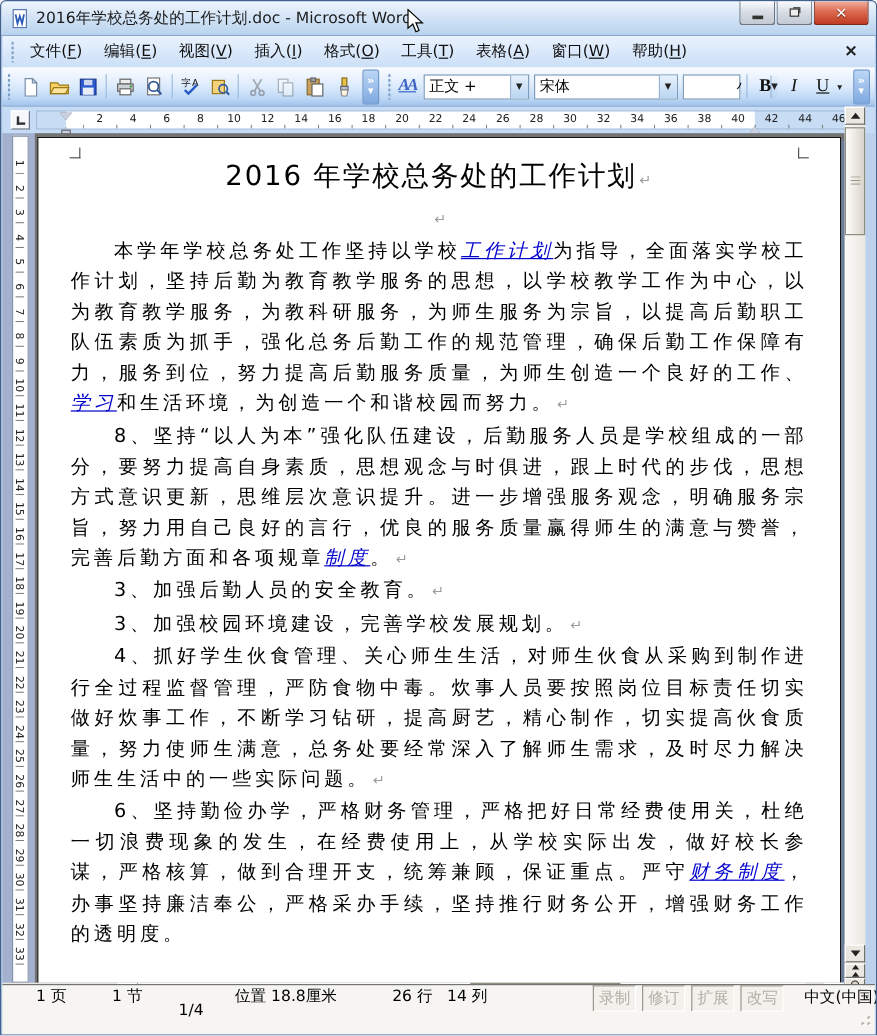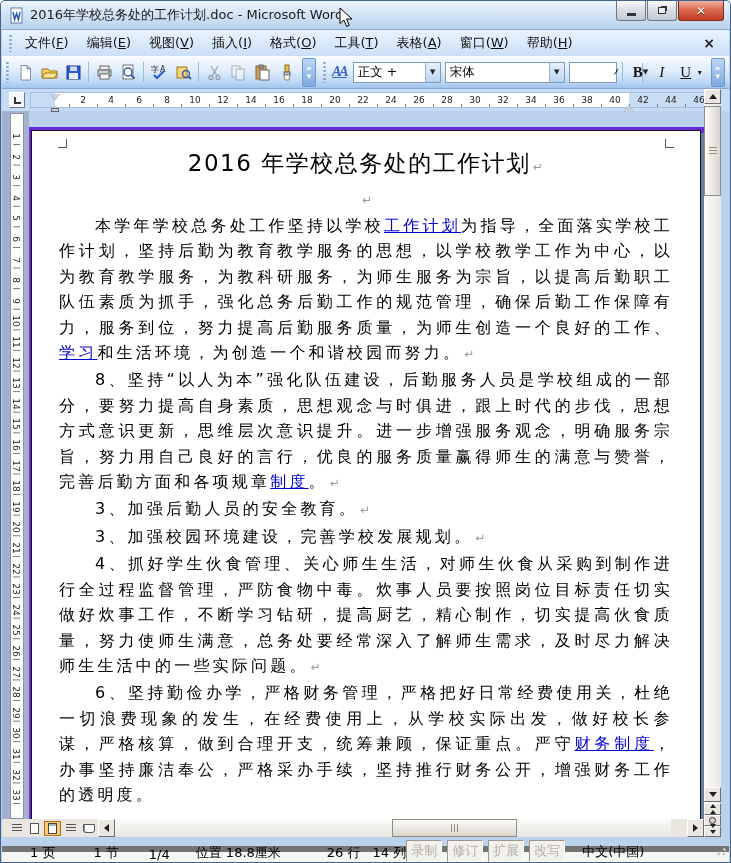--- a/index.html
+++ b/index.html
@@ -55,33 +55,33 @@
   .ind-tri-down{position:absolute;left:19px;top:1px;width:0;height:0;border:5px solid rgba(0,0,0,0);border-top:6px solid #c9d2e2;filter:drop-shadow(0 0 .5px #555);}
   .ind-tri-up{position:absolute;left:19px;top:8px;width:0;height:0;border:5px solid rgba(0,0,0,0);border-bottom:6px solid #c9d2e2;filter:drop-shadow(0 0 .5px #555);}
   .ind-box{position:absolute;left:20px;top:15px;width:8px;height:4px;background:#c9d2e2;border:1px solid #667;}
   .ind-right{position:absolute;left:593px;top:7px;width:0;height:0;border:5px solid rgba(0,0,0,0);border-bottom:7px solid #c9d2e2;filter:drop-shadow(0 0 .5px #555);}
 
   
   .vruler{position:absolute;left:1px;top:110px;width:27px;height:708px;background:#a3b1cf;}
   .vruler .white{position:absolute;left:8px;top:2px;width:14px;bottom:0;background:#fff;border:1px solid #8795ad;}
   .vnum{position:absolute;left:0;width:27px;text-align:center;font-size:9px;color:#222;transform:rotate(90deg);}
   .vticks{position:absolute;left:11px;width:7px;top:33px;bottom:0;background-image:linear-gradient(#777 0 1px,rgba(0,0,0,0) 1px);background-size:7px 20.6px;background-repeat:repeat-y;}
-  .docarea{position:absolute;left:28px;top:126px;width:675px;height:708px;background:#6d28d9;overflow:hidden;}
+  .docarea{position:absolute;left:28px;top:110px;width:675px;height:708px;background:#737373;overflow:hidden;}
   .page{position:absolute;left:2px;top:3px;width:670px;height:780px;background:#fff;border:1px solid #111;box-shadow:3px 3px 0 #6d7d9c;}
   .cropmark{position:absolute;width:9px;height:9px;border-color:#555;}
   .cm-tl{left:26px;top:8px;border-left:1px solid #555;border-top:1px solid #555;border-left:none;border-top:none;border-right:1px solid #555;border-bottom:1px solid #555;}
   .cm-tr{right:26px;top:8px;border-left:1px solid #555;border-bottom:1px solid #555;}
   .content{position:absolute;left:27px;right:27px;top:12px;color:#000;}
   .doc-title{text-align:center;font-size:23px;letter-spacing:1.5px;line-height:40px;white-space:nowrap;}
   .empty-line{text-align:center;line-height:24px;height:24px;}
   .pilcrow{color:#9b9b9b;font-size:12px;margin-left:2px;}
   .doc-body{margin-top:2px;font-size:16px;line-height:25.4px;letter-spacing:3.2px;text-align:justify;}
   .para{text-indent:36px;}
   .para.heading{font-weight:bold;font-size:16.5px;}
-  .hlink{color:#0202cc;text-decoration:underline;}
+  .hlink{color:#0202cc;text-decoration:underline;font-style:italic;}
 
   
   .vscroll{position:absolute;left:703px;top:88px;width:17px;height:748px;background:#f3f2ee;background-image:linear-gradient(90deg,#fbfaf8,#e9e7e0);}
   .sb-btn{position:absolute;left:0;width:17px;background:#e9e7e0;border:1px solid;border-color:#fff #6e6e6e #6e6e6e #fff;display:flex;align-items:center;justify-content:center;}
   .tri-up{width:0;height:0;border:4px solid rgba(0,0,0,0);border-bottom:5px solid #222;margin-top:-4px;}
   .tri-down{width:0;height:0;border:4px solid rgba(0,0,0,0);border-top:5px solid #222;margin-bottom:-4px;}
   .tri-left{width:0;height:0;border:4px solid rgba(0,0,0,0);border-right:5px solid #222;margin-left:-4px;}
   .tri-right{width:0;height:0;border:4px solid rgba(0,0,0,0);border-left:5px solid #222;margin-right:-4px;}
   .vthumb{position:absolute;left:0;top:17px;width:17px;height:90px;background:linear-gradient(90deg,#fdfdfc,#d9d5ca);border:1px solid #8d8d82;display:flex;align-items:center;justify-content:center;}
   .thumb-grip{width:8px;height:8px;background-image:linear-gradient(#969082 0 1px,rgba(0,0,0,0) 1px);background-size:8px 3px;}
@@ -98,23 +98,23 @@
   .vb-pagelayout{width:9px;height:11px;background:#fff;border:1px solid #444;box-shadow:inset 0 2px 0 #9bb;}
   .vb-outline{width:10px;height:9px;background-image:linear-gradient(#555 0 1px,rgba(0,0,0,0) 1px);background-size:7px 3px;background-position:3px 0;}
   .vb-book{width:12px;height:9px;background:#fff;border:1px solid #555;border-radius:0 0 3px 3px;box-shadow:inset 1px 0 0 #888;}
   .hsb-left{position:absolute;left:96px;top:0;height:18px;width:17px;}
   .hsb-right{position:absolute;left:685px;top:0;height:18px;width:17px;}
   .htrack{position:absolute;left:113px;top:0;right:33px;height:18px;background-image:linear-gradient(#fbfaf8,#e9e7e0);}
   .hthumb{position:absolute;left:277px;top:0;width:125px;height:18px;background:linear-gradient(#fdfdfc,#d9d5ca);border:1px solid #8d8d82;display:flex;align-items:center;justify-content:center;}
   .hthumb .thumb-grip{width:8px;height:8px;background-image:linear-gradient(90deg,#969082 0 1px,rgba(0,0,0,0) 1px);background-size:3px 8px;}
 
   
-  .statusbar{position:absolute;left:1px;right:1px;bottom:0;height:16px;background:#f6f5f1;border-top:6px solid #737373;display:flex;align-items:flex-end;font-size:13px;color:#000;padding-left:28px;}
+  .statusbar{position:absolute;left:1px;right:1px;bottom:0;height:42px;background:#f6f5f1;border-top:1px solid #737373;display:flex;align-items:flex-start;font-size:13px;color:#000;padding-left:28px;}
   .sb-item{white-space:nowrap;}
-  .modes{display:flex;}
+  .modes{display:flex;margin-left:88px;}
   .mode-box{min-width:36px;text-align:center;color:#b3afa6;border:1px solid;border-color:#9b978c #fff #fff #9b978c;padding:1px 3px;margin-right:5px;background:#f2f1ec;}
   .lang-box{margin-left:6px;padding:1px 6px;white-space:nowrap;}
   .resize-grip{position:absolute;right:2px;bottom:2px;}
 
   .cursor{position:absolute;left:338px;top:6px;z-index:50;}
 </style>
 </head>
 <body>
 
 <div class="window">

